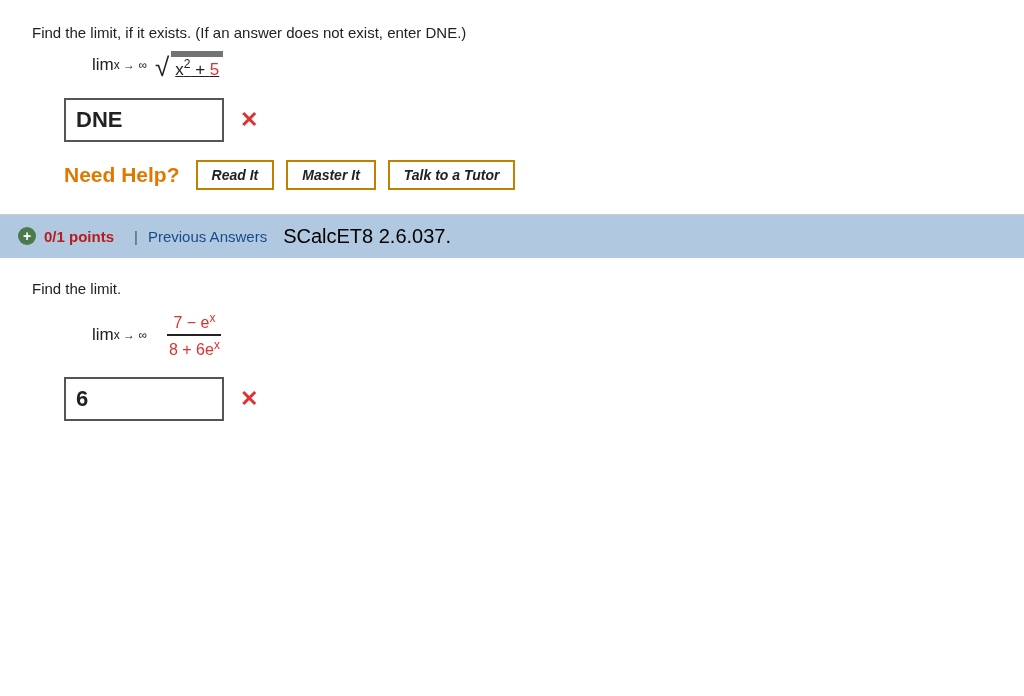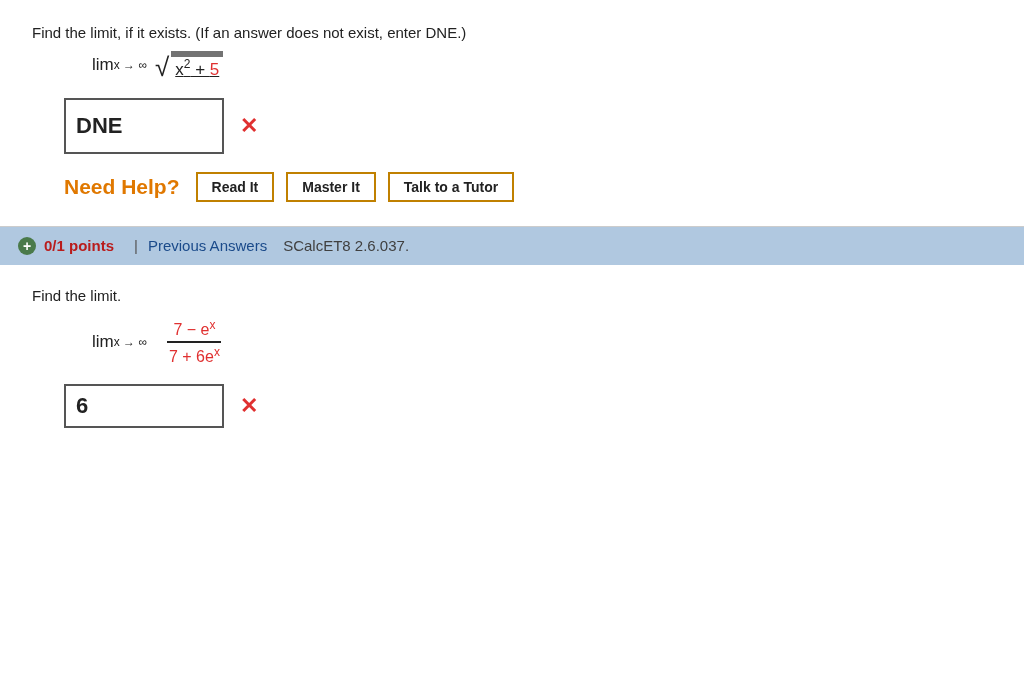--- a/index.html
+++ b/index.html
@@ -71,21 +71,21 @@
     .answer-row {
       display: flex;
       align-items: center;
       margin-bottom: 18px;
       margin-left: 32px;
     }
 
     .answer-box {
       border: 2px solid #555;
       width: 160px;
-      height: 56px;
+      height: 44px;
       display: flex;
       align-items: center;
       padding: 0 10px;
       font-size: 22px;
       font-weight: bold;
       margin-right: 16px;
       background: #fff;
     }
 
     .x-mark {
@@ -109,20 +109,21 @@
     }
 
     .help-btn {
       background: #fff;
       border: 2px solid #c08000;
       color: #222;
       font-size: 14px;
       font-weight: bold;
       padding: 5px 14px;
       cursor: pointer;
+      font-style: italic;
     }
 
     .points-bar {
       background: #b0c8e0;
       padding: 10px 18px;
       display: flex;
       align-items: center;
       gap: 0;
       font-size: 15px;
     }
@@ -153,22 +154,22 @@
     }
 
     .prev-answers-link {
       color: #1a4a8a;
       cursor: pointer;
       text-decoration: none;
       margin-right: 16px;
     }
 
     .source-ref {
-      color: #404040;
-      font-size: 15px;
+      color: #000000;
+      font-size: 20px;
     }
 
     .section-bottom {
       padding: 22px 32px 16px 32px;
       background: #fff;
     }
 
     .problem-statement2 {
       font-size: 15px;
       margin-bottom: 14px;
@@ -280,21 +281,21 @@
       <span class="lim-sub">x → ∞</span>
     </div>
     <div class="fraction">
       <div class="frac-num">
         <span class="red-text">
           <span>7 − e</span><sup>x</sup>
         </span>
       </div>
       <div class="frac-den">
         <span class="red-text">
-          <span>7 + 6e</span><sup>x</sup>
+          <span>8 + 6e</span><sup>x</sup>
         </span>
       </div>
     </div>
   </div>
 
   <div class="answer-row2">
     <div class="answer-box2">
       <span>6</span>
     </div>
     <span class="x-mark">✕</span>

